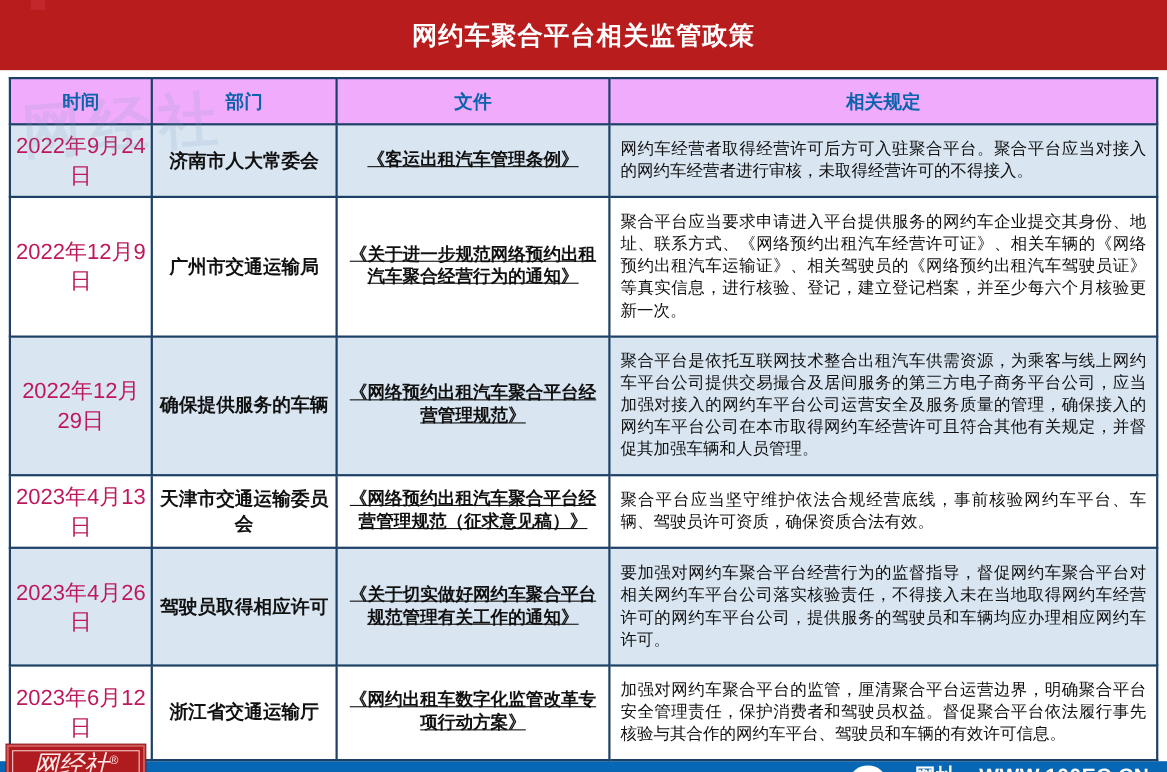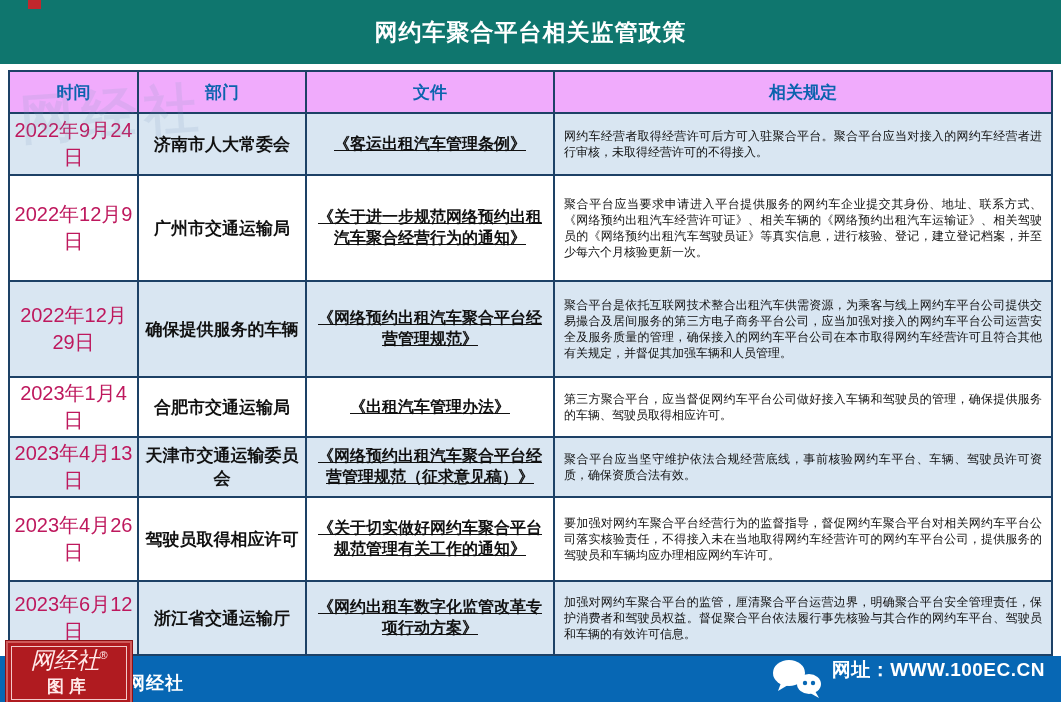--- a/index.html
+++ b/index.html
@@ -1,36 +1,36 @@
 <!DOCTYPE html>
 <html><head>
 <meta charset="utf-8">
 <style>
   * { margin:0; padding:0; box-sizing:border-box; }
   html,body { width:1061px; height:702px; background:#fff; overflow:hidden;
               font-family:"Liberation Sans","DejaVu Sans",sans-serif; }
   .page { position:relative; width:1061px; height:702px; display:flex; flex-direction:column; background:#fff; }
 
   
-  .titlebar { flex:0 0 64px; background:#0f766e; position:relative;
+  .titlebar { flex:0 0 64px; background:#b91c1c; position:relative;
               display:flex; align-items:center; justify-content:center; }
   .corner-mark { position:absolute; left:28px; top:0; width:13px; height:9px; background:#c1272d; }
   .page-title { color:#fff; font-size:23px; font-weight:bold; letter-spacing:1px; }
 
   
   .table-wrap { flex:1 1 auto; padding:6px 8px 0 8px; position:relative; background:#fff; }
   table { width:100%; height:100%; border-collapse:collapse; table-layout:fixed; position:relative; z-index:1; }
   th, td { border:2px solid #1d4166; vertical-align:middle; }
   th { background:#f0abfc; color:#0b63ae; font-weight:bold; font-size:17px; height:42px; text-align:center; }
   tbody tr:nth-child(odd) td { background:#d9e6f2; }
   tbody tr:nth-child(even) td { background:#ffffff; }
   td.c-date { text-align:center; font-size:20px; color:#be185d; padding:2px 4px; }
   td.c-dept { text-align:center; font-size:17px; font-weight:bold; color:#111; padding:2px 4px; }
   td.c-doc  { text-align:center; font-size:16px; font-weight:bold; color:#111; padding:2px 6px; line-height:1.3;text-decoration:underline; }
-  td.c-reg  { font-size:12px; color:#111; padding:12px 9px; line-height:1.34; text-align:justify; }
+  td.c-reg  { font-size:15px; color:#111; padding:12px 9px; line-height:1.34; text-align:justify; }
   tr.r1{height:62px} tr.r2{height:106px} tr.r3{height:96px} tr.r4{height:60px}
   tr.r5{height:52px} tr.r6{height:84px} tr.r7{height:57px}
 
   
   .wm1 { position:absolute; left:20px; top:14px; z-index:2; pointer-events:none;
          font-size:54px; font-weight:bold; letter-spacing:8px; color:#7f9cc0; opacity:.15;
          transform:rotate(-4deg); }
 
   
   .footerbar { flex:0 0 52px; background:#0767b4; position:relative; }
@@ -90,26 +90,20 @@
           <td class="c-dept">广州市交通运输局</td>
           <td class="c-doc">《关于进一步规范网络预约出租汽车聚合经营行为的通知》</td>
           <td class="c-reg">聚合平台应当要求申请进入平台提供服务的网约车企业提交其身份、地址、联系方式、《网络预约出租汽车经营许可证》、相关车辆的《网络预约出租汽车运输证》、相关驾驶员的《网络预约出租汽车驾驶员证》等真实信息，进行核验、登记，建立登记档案，并至少每六个月核验更新一次。</td>
         </tr>
         <tr class="r3">
           <td class="c-date">2022年12月29日</td>
           <td class="c-dept">确保提供服务的车辆</td>
           <td class="c-doc">《网络预约出租汽车聚合平台经营管理规范》</td>
           <td class="c-reg">聚合平台是依托互联网技术整合出租汽车供需资源，为乘客与线上网约车平台公司提供交易撮合及居间服务的第三方电子商务平台公司，应当加强对接入的网约车平台公司运营安全及服务质量的管理，确保接入的网约车平台公司在本市取得网约车经营许可且符合其他有关规定，并督促其加强车辆和人员管理。</td>
         </tr>
-        <tr class="r4">
-          <td class="c-date">2023年1月4日</td>
-          <td class="c-dept">合肥市交通运输局</td>
-          <td class="c-doc">《出租汽车管理办法》</td>
-          <td class="c-reg">第三方聚合平台，应当督促网约车平台公司做好接入车辆和驾驶员的管理，确保提供服务的车辆、驾驶员取得相应许可。</td>
-        </tr>
         <tr class="r5">
           <td class="c-date">2023年4月13日</td>
           <td class="c-dept">天津市交通运输委员会</td>
           <td class="c-doc">《网络预约出租汽车聚合平台经营管理规范（征求意见稿）》</td>
           <td class="c-reg">聚合平台应当坚守维护依法合规经营底线，事前核验网约车平台、车辆、驾驶员许可资质，确保资质合法有效。</td>
         </tr>
         <tr class="r6">
           <td class="c-date">2023年4月26日</td>
           <td class="c-dept">驾驶员取得相应许可</td>
           <td class="c-doc">《关于切实做好网约车聚合平台规范管理有关工作的通知》</td>

